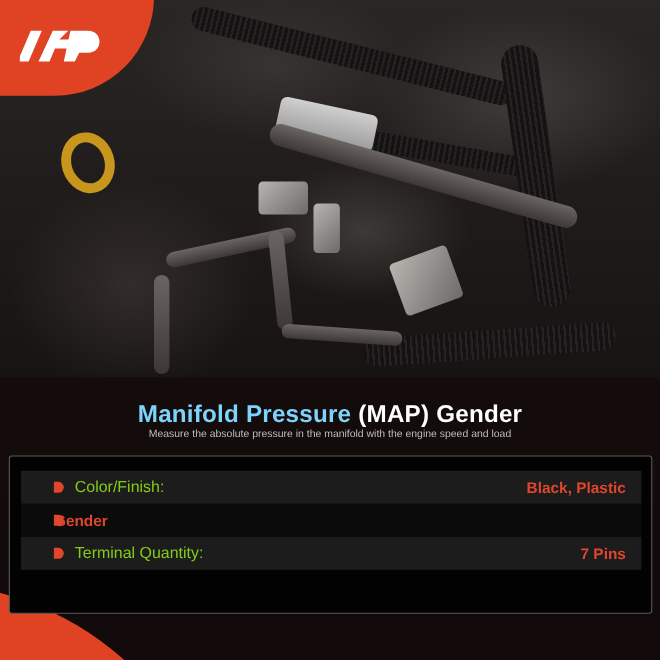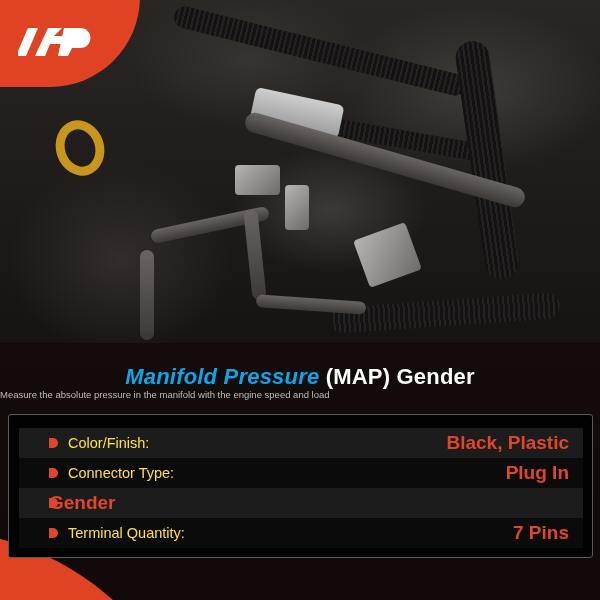--- a/index.html
+++ b/index.html
@@ -43,44 +43,44 @@
 
     
     .header-band {
       position: absolute; left: 0; top: 343px; width: 600px; height: 257px;
       background: linear-gradient(180deg, #140c0b 0%, #120a0a 100%);
     }
     .title {
       position: absolute; left: 0; top: 364px; width: 600px; text-align: center;
       font-size: 22px; font-weight: bold; letter-spacing: 0.2px; color: #ffffff;
     }
-    .title .accent { color: #0ea5e9; font-style: italic; }
+    .title .accent { color: #7dd3fc; }
     .subtitle {
-      position: absolute; left: 0; top: 389px; width: 600px; 
+      position: absolute; left: 0; top: 389px; width: 600px; text-align: center;
       font-size: 9.5px; color: #bdbdbd;
     }
 
     
     .spec-panel {
       position: absolute; left: 8px; top: 414px; width: 585px; height: 144px;
       background: #020202; border: 1px solid #5a5a5a; border-radius: 3px;
     }
     .spec-list { position: absolute; left: 10px; top: 13px; width: 564px; }
     .spec-row {
       height: 30px; display: flex; align-items: center; justify-content: space-between;
       padding: 0 14px 0 30px; position: relative;
     }
     .spec-row:nth-child(odd) { background: #1c1c1c; }
     .spec-row:nth-child(even) { background: #0b0b0b; }
     .bullet {
       position: absolute; left: 30px; top: 10px; width: 9px; height: 10px;
       background: #e0462b; border-radius: 0 5px 5px 0;
     }
-    .spec-label { margin-left: 19px; color: #fde047; font-size: 14.5px; }
-    .spec-value { color: #e0462b; font-size: 19px; font-weight: bold; }
+    .spec-label { margin-left: 19px; color: #84cc16; font-size: 14.5px; }
+    .spec-value { color: #e0462b; font-size: 14px; font-weight: bold; }
   </style>
 </head>
 <body>
 
 <div class="photo">
   <div class="cap"></div>
   <div class="hose black" style="left:170px;top:40px;width:300px;height:22px;transform:rotate(14deg);"></div>
   <div class="hose black" style="left:300px;top:128px;width:180px;height:18px;transform:rotate(10deg);"></div>
   <div class="hose black" style="left:470px;top:40px;width:34px;height:240px;transform:rotate(-8deg);"></div>
   <div class="hose black" style="left:330px;top:300px;width:230px;height:26px;transform:rotate(-4deg);"></div>
@@ -110,25 +110,20 @@
 
 <div class="spec-panel">
   <div class="spec-list">
     <div class="spec-row">
       <span class="bullet"></span>
       <span class="spec-label">Color/Finish:</span>
       <span class="spec-value">Black, Plastic</span>
     </div>
     <div class="spec-row">
       <span class="bullet"></span>
-      <span class="spec-label">Connector Type:</span>
-      <span class="spec-value">Plug In</span>
-    </div>
-    <div class="spec-row">
-      <span class="bullet"></span>
       <span class="spec-value">Gender</span>
     </div>
     <div class="spec-row">
       <span class="bullet"></span>
       <span class="spec-label">Terminal Quantity:</span>
       <span class="spec-value">7 Pins</span>
     </div>
   </div>
 </div>
 

